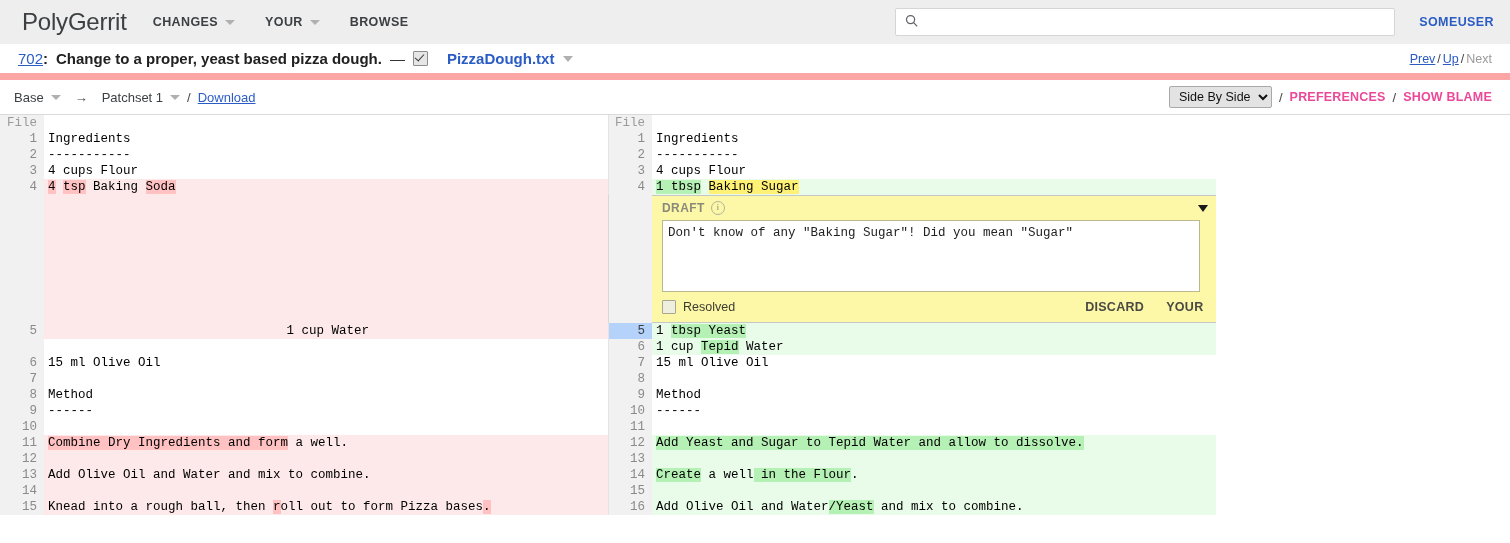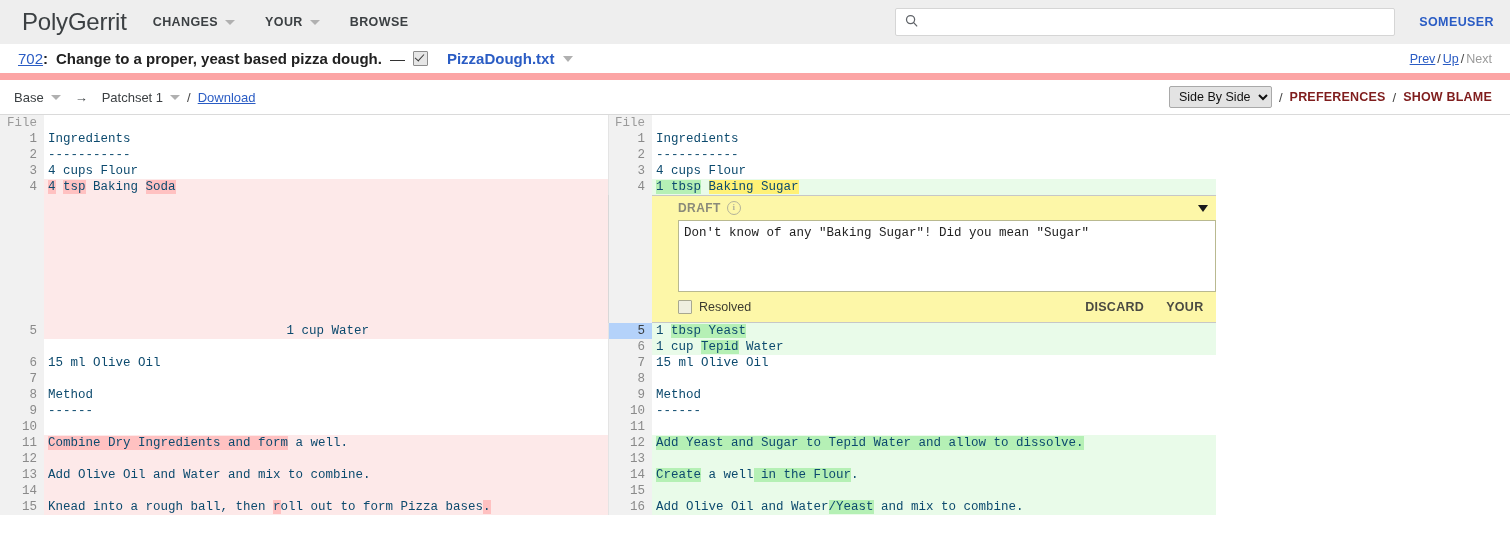--- a/index.html
+++ b/index.html
@@ -197,21 +197,21 @@
     font-family: "Liberation Sans", sans-serif;
     font-size: 12.5px;
     color: #111;
     background: #e3e3e3;
     border: 1px solid #a9a9a9;
     border-radius: 2px;
     padding: 2px 4px 2px 5px;
     cursor: pointer;
   }
   .tlink {
-    color: #7f1d1d;
+    color: #ec4899;
     font-size: 12.5px;
     font-weight: bold;
     letter-spacing: 0.2px;
     cursor: pointer;
     white-space: nowrap;
     text-align: right;
   }
 
   
   .diff-wrap {
@@ -243,21 +243,21 @@
     cursor: pointer;
     font-size: 12.5px;
     margin-left: 25px;
   }
   td.gutter.blue { background: #b4d2fa; color: #3c4043; }
   td.gutter.empty { background: #f1f1f1; }
   td.content {
     padding: 0 0 0 4px;
     vertical-align: top;
     white-space: pre;
-    color: #0c4a6e;
+    color: #000000;
     border-right: 1px solid #e4e4e4;
   }
   td.content.right { border-right: 1px solid #d8d8d8; }
   tr.filehdr td.gutter { color: #9a9a9a; }
   tr.filehdr td.content { background: #ffffff; }
   .row-ctx td.content { background: #ffffff; }
 
   .hl-del { background: #ffc1c1; }
   .hl-add { background: #b5f0b5; }
   .hl-cmt { background: #fff176; }
@@ -269,21 +269,20 @@
     border-right: 1px solid #d8d8d8;
   }
   td.comment-cell.leftpane { background: #fde9e9; }
   .comment-box {
     background: #fdf7a8;
     border: 1px solid #c7c7c7;
     border-left: none;
     border-right: none;
     font-family: "Liberation Sans", sans-serif;
     box-sizing: border-box;
-    padding-left: 16px;
   }
   .cmt-head {
     display: flex;
     align-items: center;
     height: 24px;
     padding: 0 8px 0 10px;
     box-sizing: border-box;
   }
   .cmt-draft-label {
     font-size: 12px;

